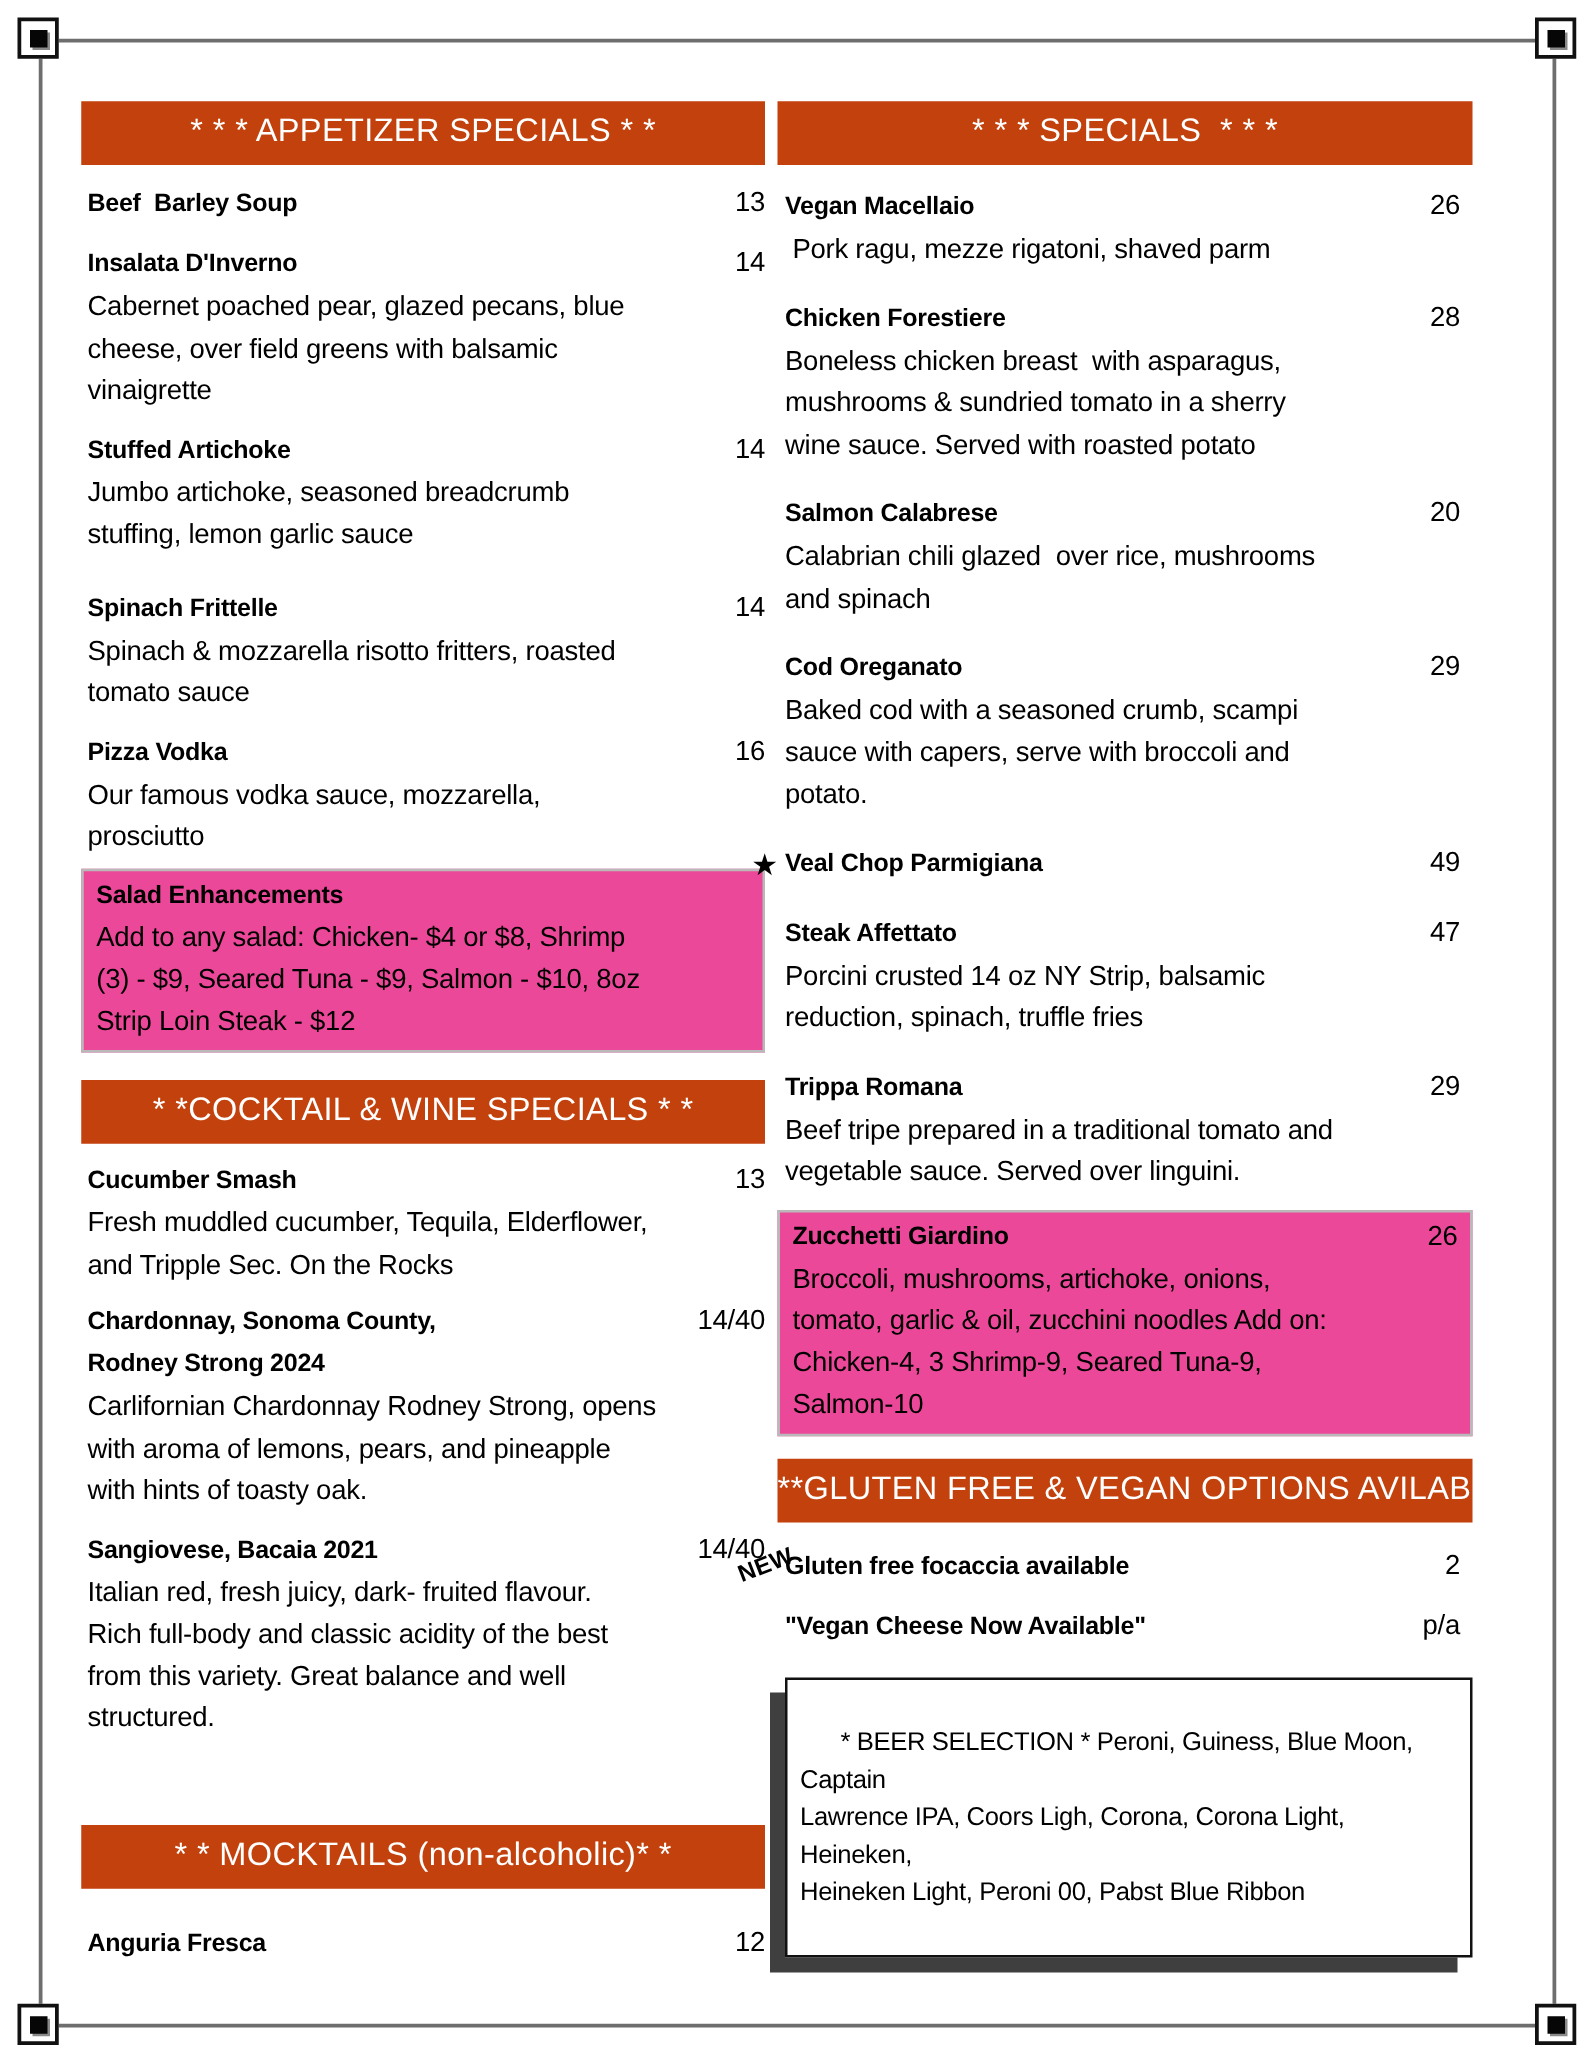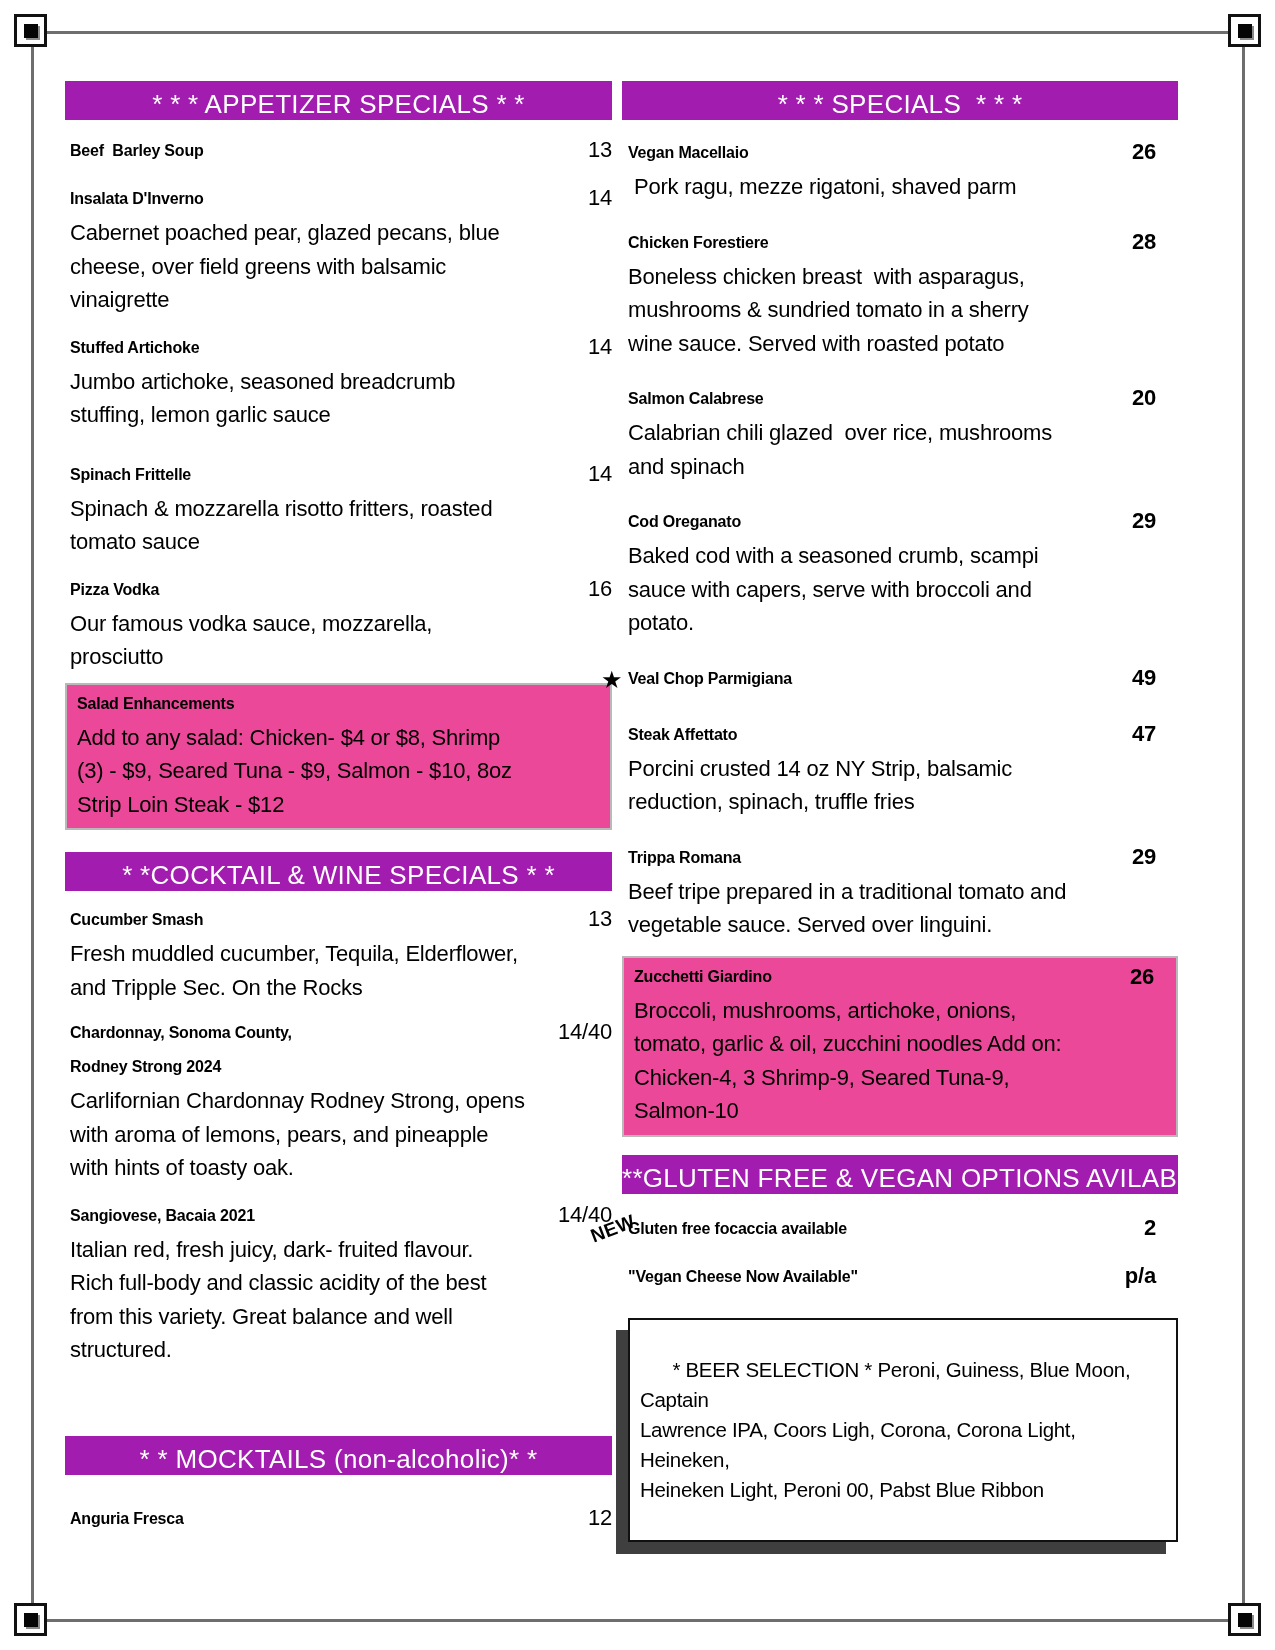--- a/index.html
+++ b/index.html
@@ -10,29 +10,29 @@
   .mark{position:absolute;width:33px;height:33px;background:#fff;border:3px solid #111;
         box-sizing:border-box;display:flex;align-items:center;justify-content:center;z-index:6;}
   .mark::after{content:"";width:14px;height:14px;background:#060606;box-shadow:2px 2px 0 #8a8a8a;}
   .mark.tl{left:14px;top:14px}.mark.tr{left:1228px;top:14px}
   .mark.bl{left:14px;top:1603px}.mark.br{left:1228px;top:1603px}
 
   .col{position:absolute;top:81px;}
   .col.left{left:65px;width:547px;}
   .col.right{left:622px;width:556px;}
 
-  .banner{background:#a21caf;color:#fff;text-align:center;font-size:26px;height:39px;line-height:47px;
+  .banner{background:#c2410c;color:#fff;text-align:center;font-size:26px;height:51px;line-height:47px;
           white-space:pre;letter-spacing:0.3px;overflow:hidden;}
 
   .item{position:relative;padding-left:5px;}
   .col.right .item{padding-left:6px;}
-  .name{font-weight:bold;font-size:16px;line-height:34px;white-space:pre-wrap;}
+  .name{font-weight:bold;font-size:20px;line-height:34px;white-space:pre-wrap;}
   .desc{font-size:22px;line-height:33.5px;white-space:pre-wrap;}
   .price{position:absolute;top:3px;right:0;font-size:22px;font-weight:normal;}
-  .col.right .price{right:22px;font-weight:bold;}
+  .col.right .price{right:10px;}
 
   .boxed{position:relative;border:2px solid #b9b9b9;padding:2px 10px 7px 10px;background:#ec4899;}
   .boxed .price{top:6px;right:12px;}
 
   .star{position:absolute;left:-21px;top:4px;font-size:24px;}
   .new-badge{position:absolute;left:-32px;top:6px;font-size:19px;font-weight:bold;
              transform:rotate(-21deg);letter-spacing:0.5px;}
 
   .beer{position:relative;border:2.5px solid #111;background:#fff;margin-left:6px;
         padding:5px 10px;font-size:20.5px;line-height:30px;white-space:pre-wrap;

